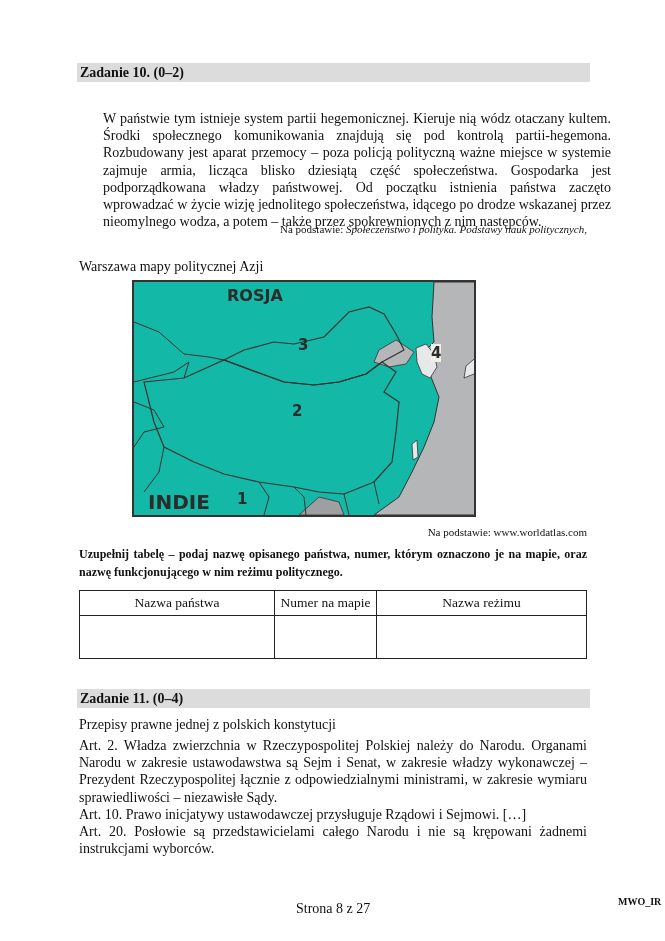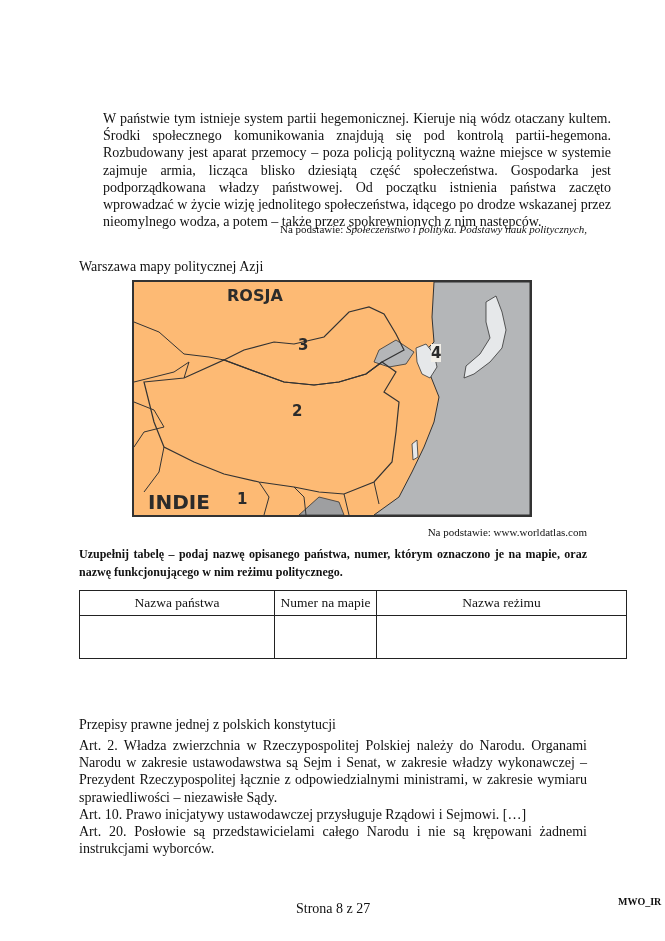--- a/index.html
+++ b/index.html
@@ -8,39 +8,40 @@
   .page { position: absolute; left: 0; top: 0; width: 665px; height: 941px; }
   .task-bar { position: absolute; left: 77px; width: 513px; height: 19px;
               background: #dcdcdc; font-weight: bold; font-size: 14px;
               line-height: 19px; padding-left: 3px; box-sizing: border-box; }
   .intro { position: absolute; left: 79px; font-size: 14px; }
   .para { position: absolute; left: 79px; width: 508px; font-size: 14px;
           line-height: 17.2px; text-align: justify; }
   .para p { margin: 0; }
   .source { position: absolute; right: 78px; font-size: 11px; line-height: 14.5px; }
   .source .it { font-style: italic; }
-  .map { position: absolute; left: 132px; top: 280px; width: 400px; height: 237px;
-         border: 2px solid #333; box-sizing: border-box; background: #fdba74; overflow: hidden; }
+  .map { position: absolute; left: 132px; top: 280px; width: 344px; height: 237px;
+         border: 2px solid #333; box-sizing: border-box; background: #14b8a6; overflow: hidden; }
   .map svg { position: absolute; left: 0; top: 0; }
   .map-label { position: absolute; font-family: "DejaVu Sans", "Liberation Sans", sans-serif;
                font-weight: bold; color: #2b2b2b; }
   .instruction { position: absolute; left: 79px; width: 508px; font-weight: bold;
                  font-size: 12px; line-height: 17.5px; text-align: justify; }
-  table.answer { position: absolute; left: 79px; top: 590px; width: 548px;
+  table.answer { position: absolute; left: 79px; top: 590px; width: 508px;
                  border-collapse: collapse; font-size: 13.5px; }
   table.answer th { font-weight: normal; border: 1.5px solid #222; height: 24px; padding: 0; }
   table.answer td { border: 1.5px solid #222; height: 42px; padding: 0; }
   .footer-page { position: absolute; left: 296px; top: 901px; font-size: 14px; }
   .footer-code { position: absolute; left: 618px; top: 896px; font-size: 10px; font-weight: bold; }
 </style>
 </head>
 <body>
 
 <div class="page">
 
+  <div class="task-bar" style="top:63px;">Zadanie 10. (0–2)</div>
   <div class="para" style="top:110px;margin-left:24px;">
     <p>W państwie tym istnieje system partii hegemonicznej. Kieruje nią wódz otaczany kultem. Środki społecznego komunikowania znajdują się pod kontrolą partii-hegemona. Rozbudowany jest aparat przemocy – poza policją polityczną ważne miejsce w systemie zajmuje armia, licząca blisko dziesiątą część społeczeństwa. Gospodarka jest podporządkowana władzy państwowej. Od początku istnienia państwa zaczęto wprowadzać w życie wizję jednolitego społeczeństwa, idącego po drodze wskazanej przez nieomylnego wodza, a potem – także przez spokrewnionych z nim następców.</p>
   </div>
   <div class="source" style="top:222px;">
     <div><span>Na podstawie: </span><span class="it">Społeczeństwo i polityka. Podstawy nauk politycznych,</span></div>
   </div>
 
   <div class="intro" style="top:259px;">Warszawa mapy politycznej Azji</div>
 
   <div class="map">
@@ -88,20 +89,21 @@
       <th>Nazwa reżimu</th>
     </tr>
     <tr>
       <td></td>
       <td></td>
       <td></td>
     </tr>
   </tbody>
     </table>
 
+  <div class="task-bar" style="top:689px;">Zadanie 11. (0–4)</div>
   <div class="intro" style="top:717px;">Przepisy prawne jednej z polskich konstytucji</div>
   <div class="para" style="top:737px;">
     <p>Art. 2. Władza zwierzchnia w Rzeczypospolitej Polskiej należy do Narodu. Organami Narodu w zakresie ustawodawstwa są Sejm i Senat, w zakresie władzy wykonawczej – Prezydent Rzeczypospolitej łącznie z odpowiedzialnymi ministrami, w zakresie wymiaru sprawiedliwości – niezawisłe Sądy.</p>
     <p>Art. 10. Prawo inicjatywy ustawodawczej przysługuje Rządowi i Sejmowi. […]</p>
     <p>Art. 20. Posłowie są przedstawicielami całego Narodu i nie są krępowani żadnemi instrukcjami wyborców.</p>
   </div>
 
   <div class="footer-page">Strona 8 z 27</div>
   <div class="footer-code">MWO_IR</div>
 </div>

